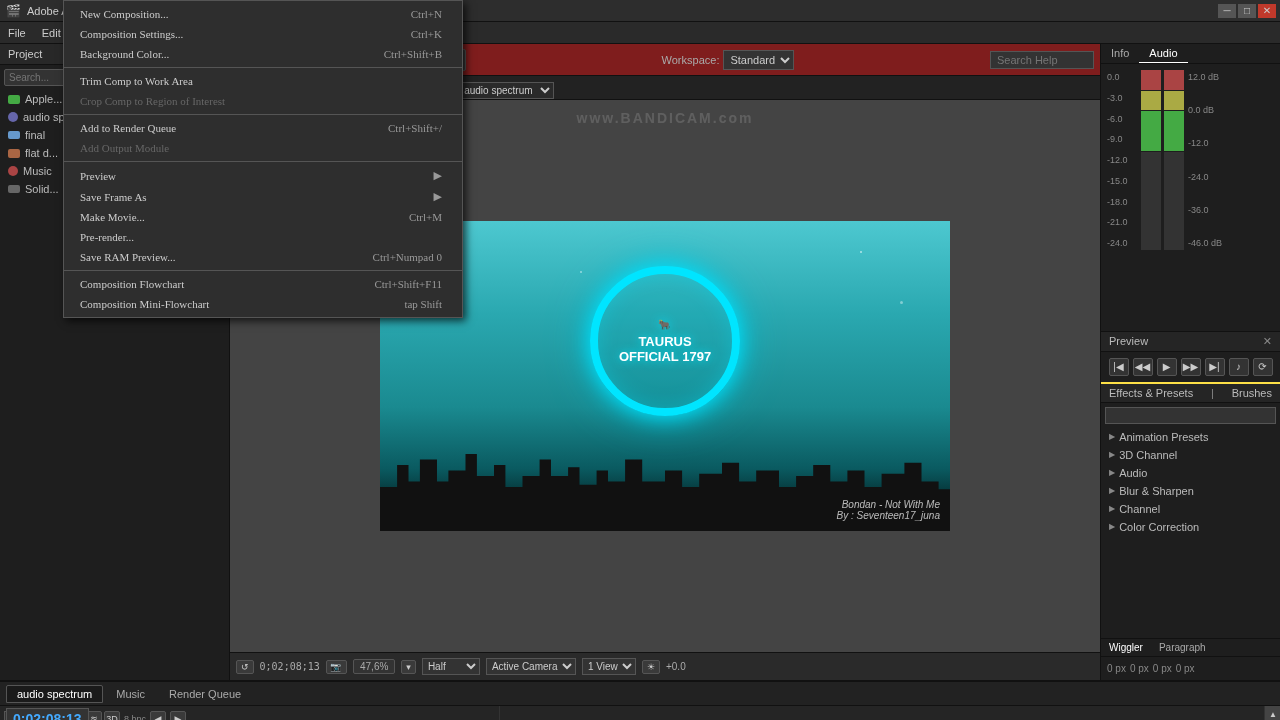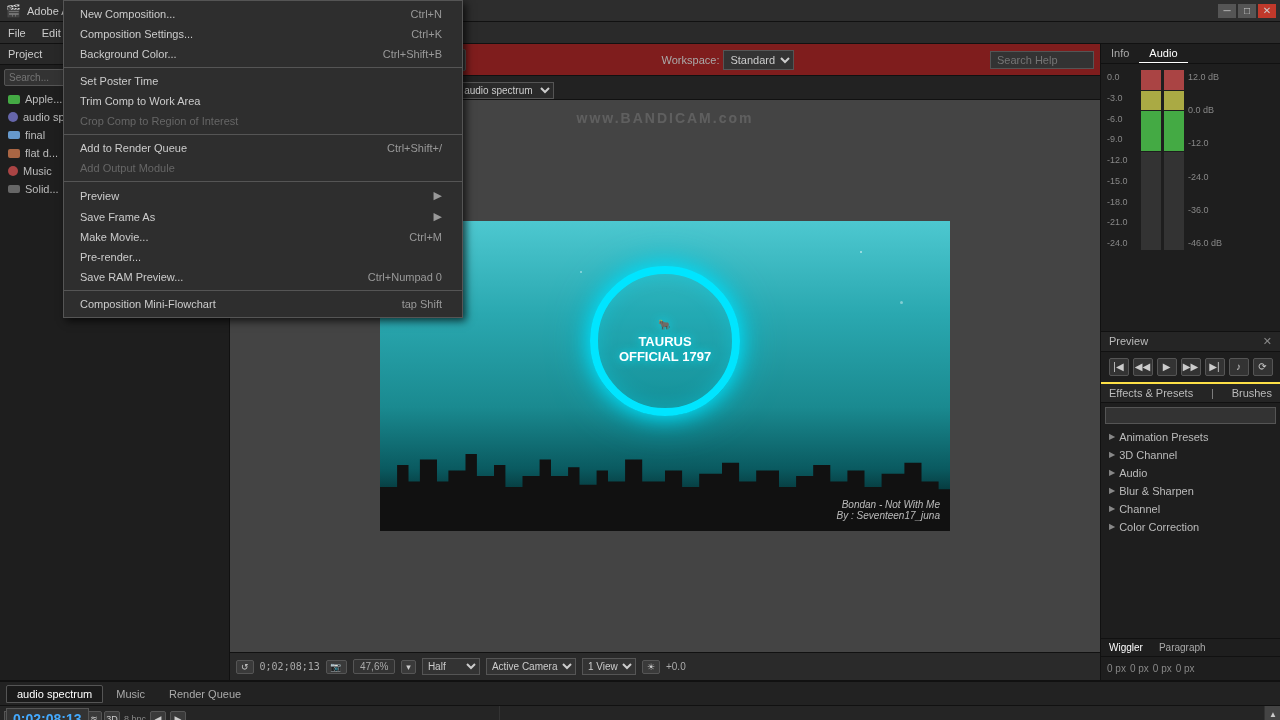--- a/index.html
+++ b/index.html
@@ -90,20 +90,21 @@
       margin: 3px 0;
     }
     .dropdown-item {
       display: flex;
       justify-content: space-between;
       align-items: center;
       padding: 4px 20px 4px 16px;
       cursor: pointer;
       color: #ccc;
       font-size: 11px;
+      font-family: Liberation Serif, serif;
     }
     .dropdown-item.disabled {
       color: #666;
       cursor: default;
     }
     .dropdown-item .shortcut {
       color: #999;
       font-size: 11px;
       margin-left: 20px;
     }
@@ -551,24 +552,20 @@
       <span>Composition Settings...</span>
       <span class="shortcut">Ctrl+K</span>
     </div>
 
     <div class="dropdown-item">
       <span>Background Color...</span>
       <span class="shortcut">Ctrl+Shift+B</span>
     </div>
     <div class="menu-separator"></div>
 
-    <div class="dropdown-item">
-      <span>Set Poster Time</span>
-      <span class="shortcut"></span>
-    </div>
 
     <div class="dropdown-item">
       <span>Trim Comp to Work Area</span>
       <span class="shortcut"></span>
     </div>
 
     <div class="dropdown-item disabled">
       <span>Crop Comp to Region of Interest</span>
       <span class="shortcut"></span>
     </div>
@@ -604,20 +601,24 @@
       <span>Pre-render...</span>
       <span class="shortcut"></span>
     </div>
 
     <div class="dropdown-item">
       <span>Save RAM Preview...</span>
       <span class="shortcut">Ctrl+Numpad 0</span>
     </div>
     <div class="menu-separator"></div>
 
+    <div class="dropdown-item">
+      <span>Composition Flowchart</span>
+      <span class="shortcut">Ctrl+Shift+F11</span>
+    </div>
 
     <div class="dropdown-item">
       <span>Composition Mini-Flowchart</span>
       <span class="shortcut">tap Shift</span>
     </div>
   </div>
 </div>
 
 <div style="display:flex; height: calc(720px - 44px - 40px); position:relative;">
 

